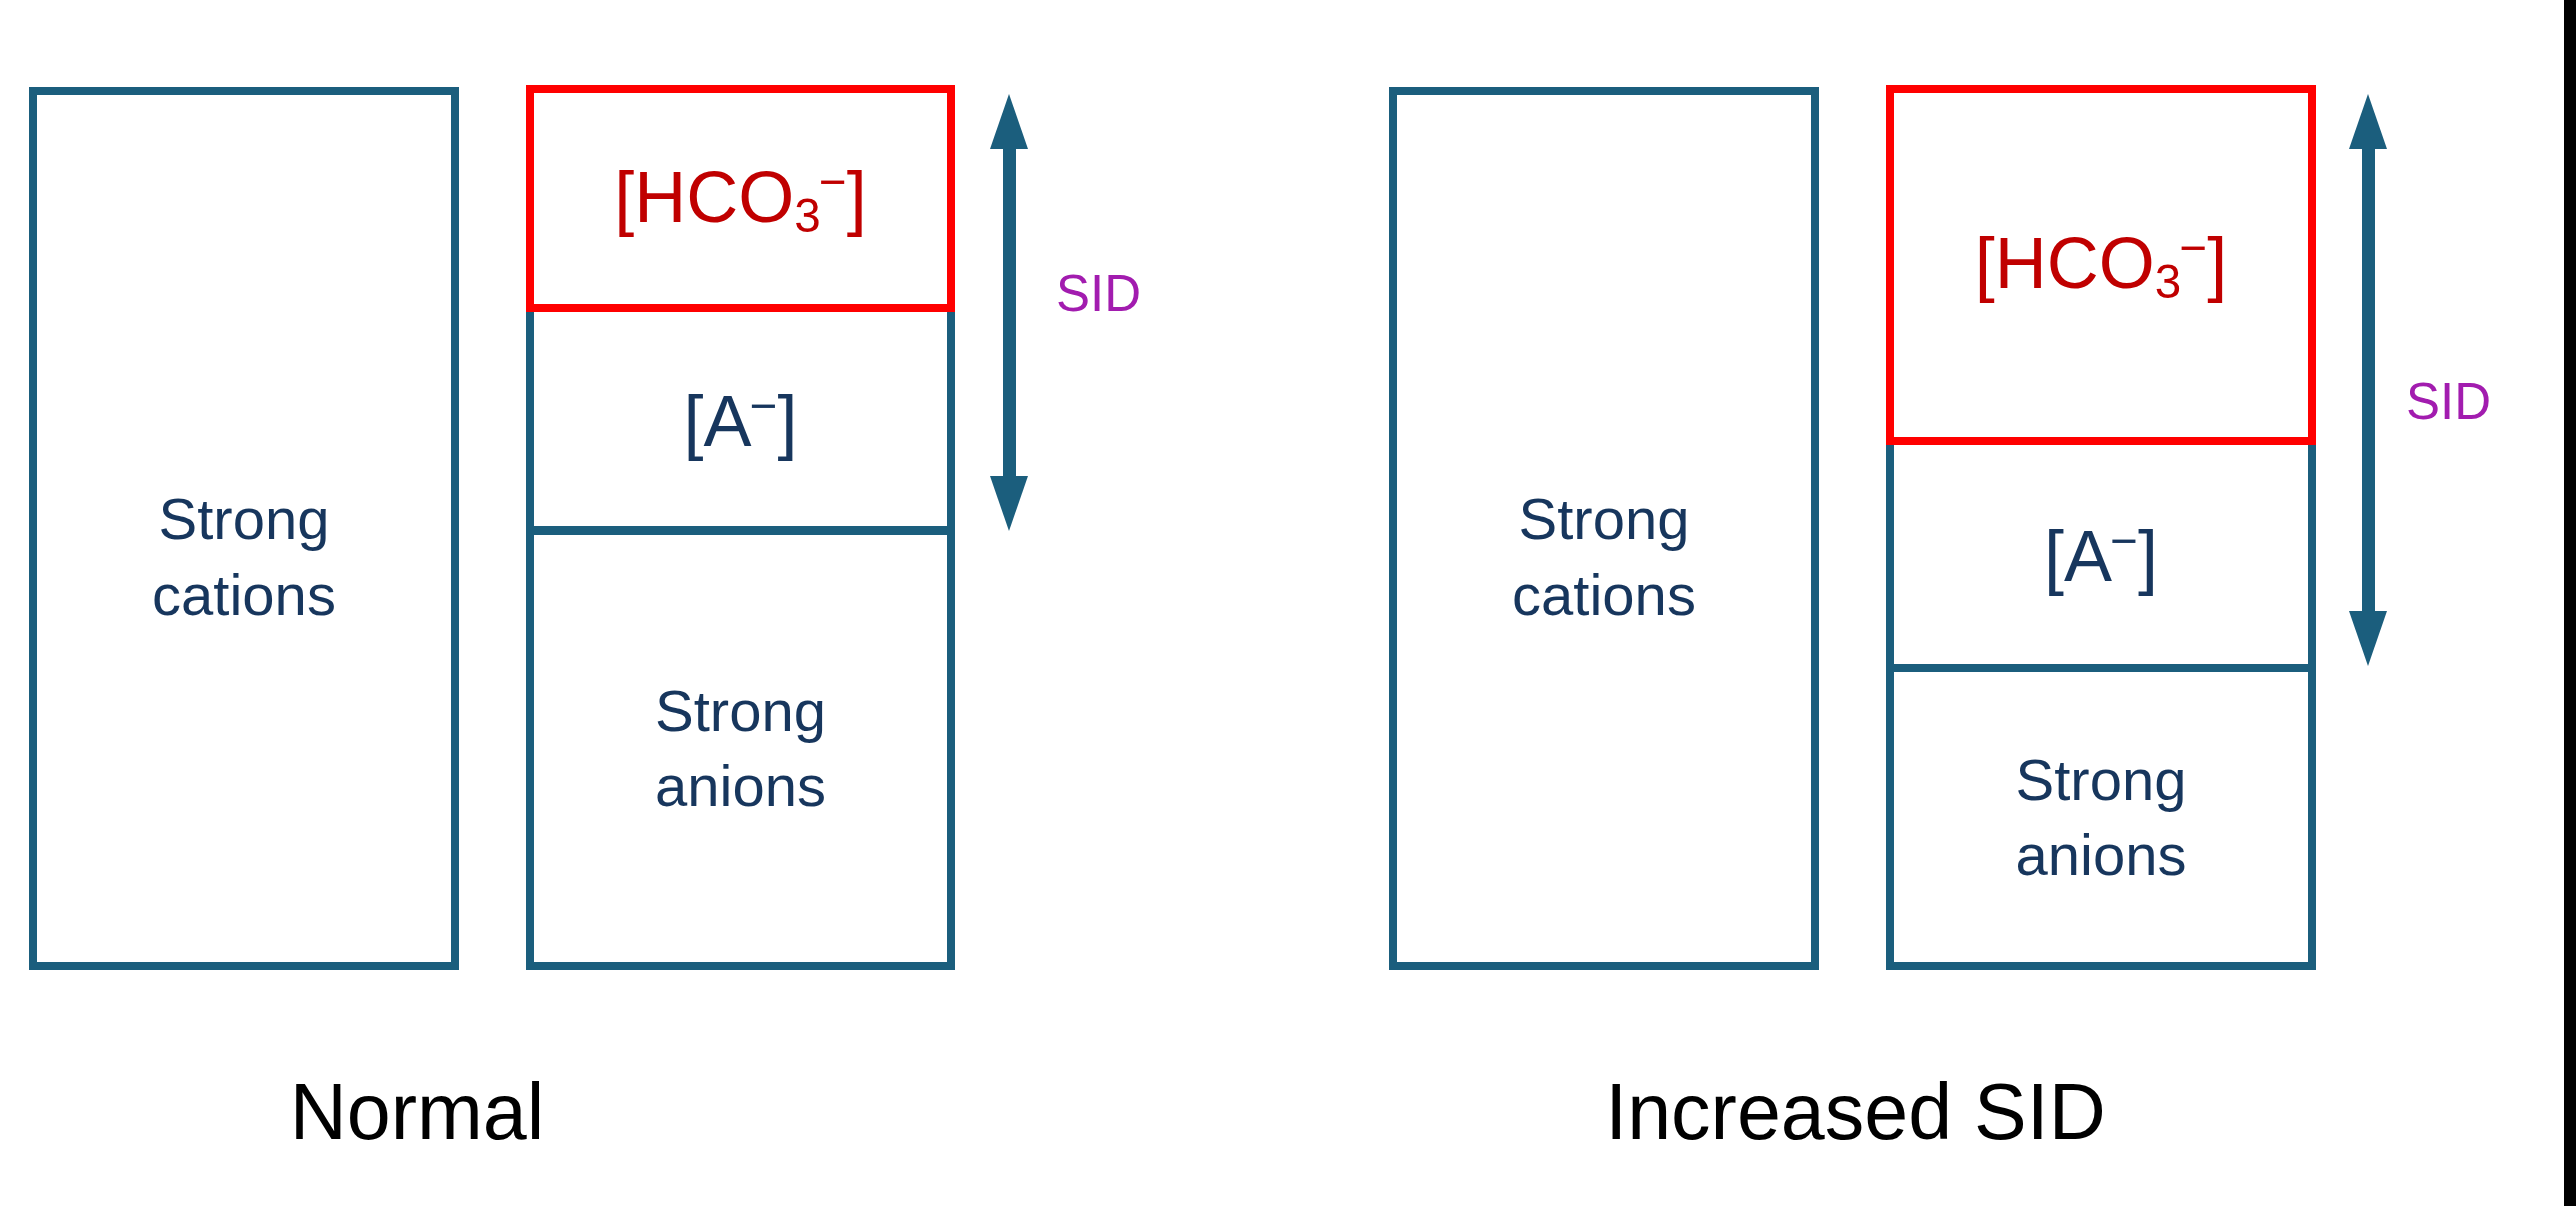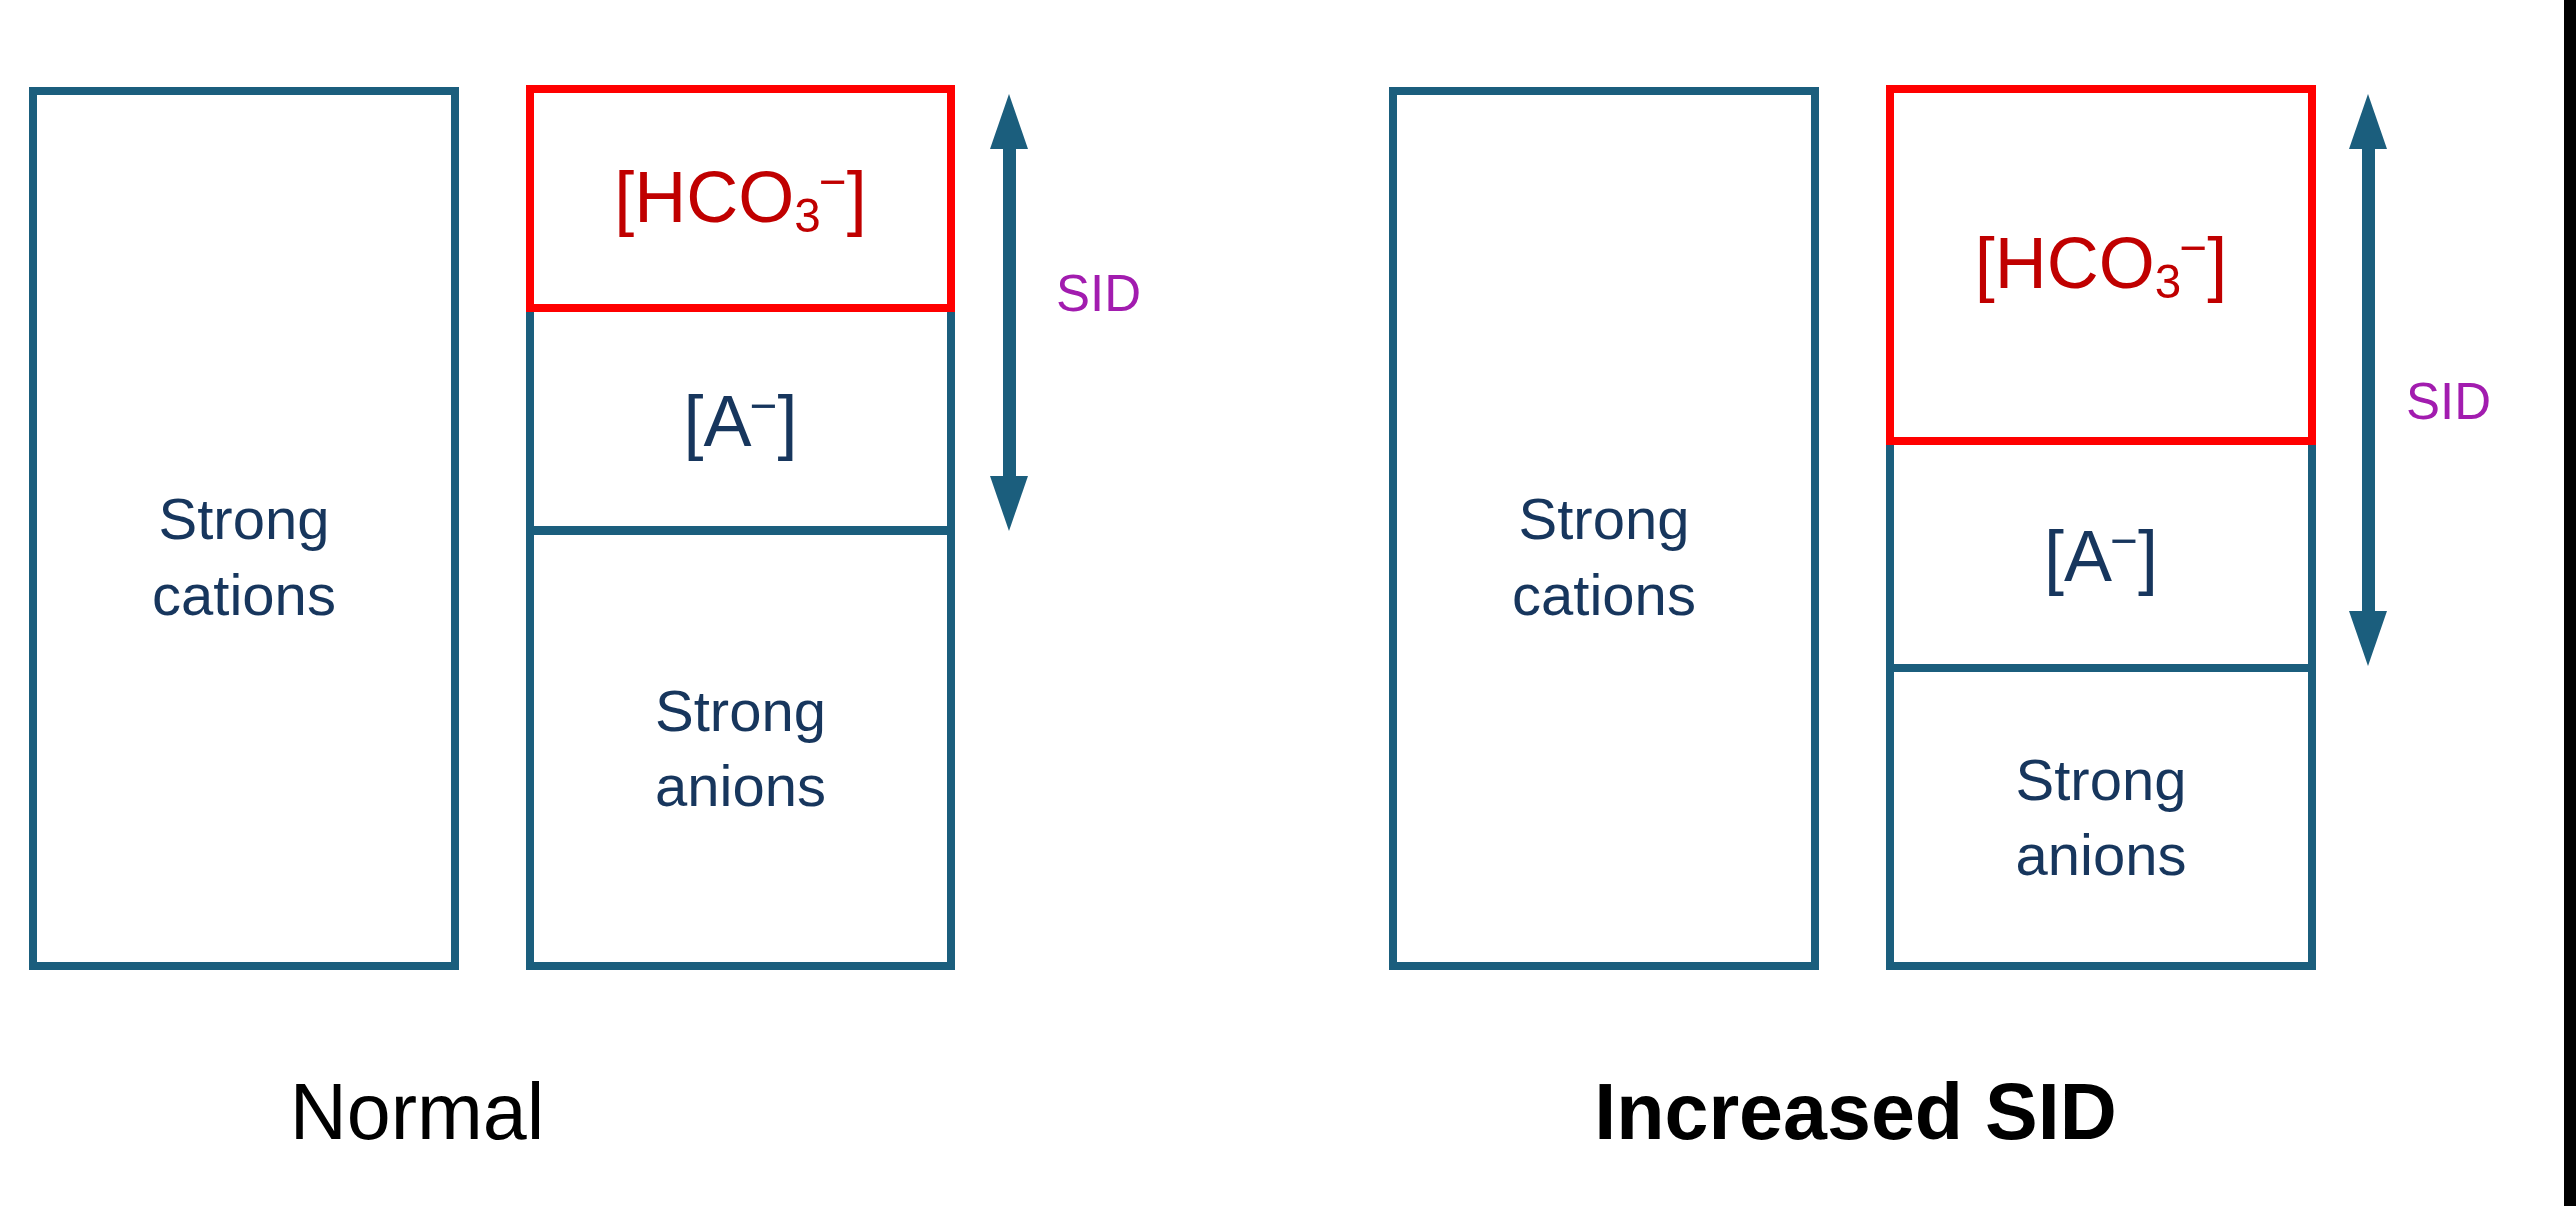--- a/index.html
+++ b/index.html
@@ -49,21 +49,21 @@
     border-left:19px solid transparent;border-right:19px solid transparent;
     border-top:55px solid #1B5E7D;}
   .shaft{position:absolute;left:13px;width:13px;top:51px;bottom:51px;background:#1B5E7D;}
 
   
   .sidlbl{color:#a21caf;font-size:51px;line-height:1;white-space:nowrap;z-index:5;}
   #sid-l{left:1056px;top:268px;}
   #sid-r{left:2406px;top:376px;}
   .caption{color:#000000;font-size:79px;line-height:1;text-align:center;z-index:5;}
   #caption-l{left:213px;top:1072px;width:408px;}
-  #caption-r{left:1564px;top:1072px;width:583px;font-weight:bold;}
+  #caption-r{left:1564px;top:1072px;width:583px;}
 
   
   #edgebar{left:2564px;top:0;width:11.7px;height:1206px;background:#000000;z-index:9;}
 </style>
 </head>
 <body>
 
 <div class="abs tealbox" id="cations-l">
   <div class="boxlbl nudge">
     <span>Strong</span>

